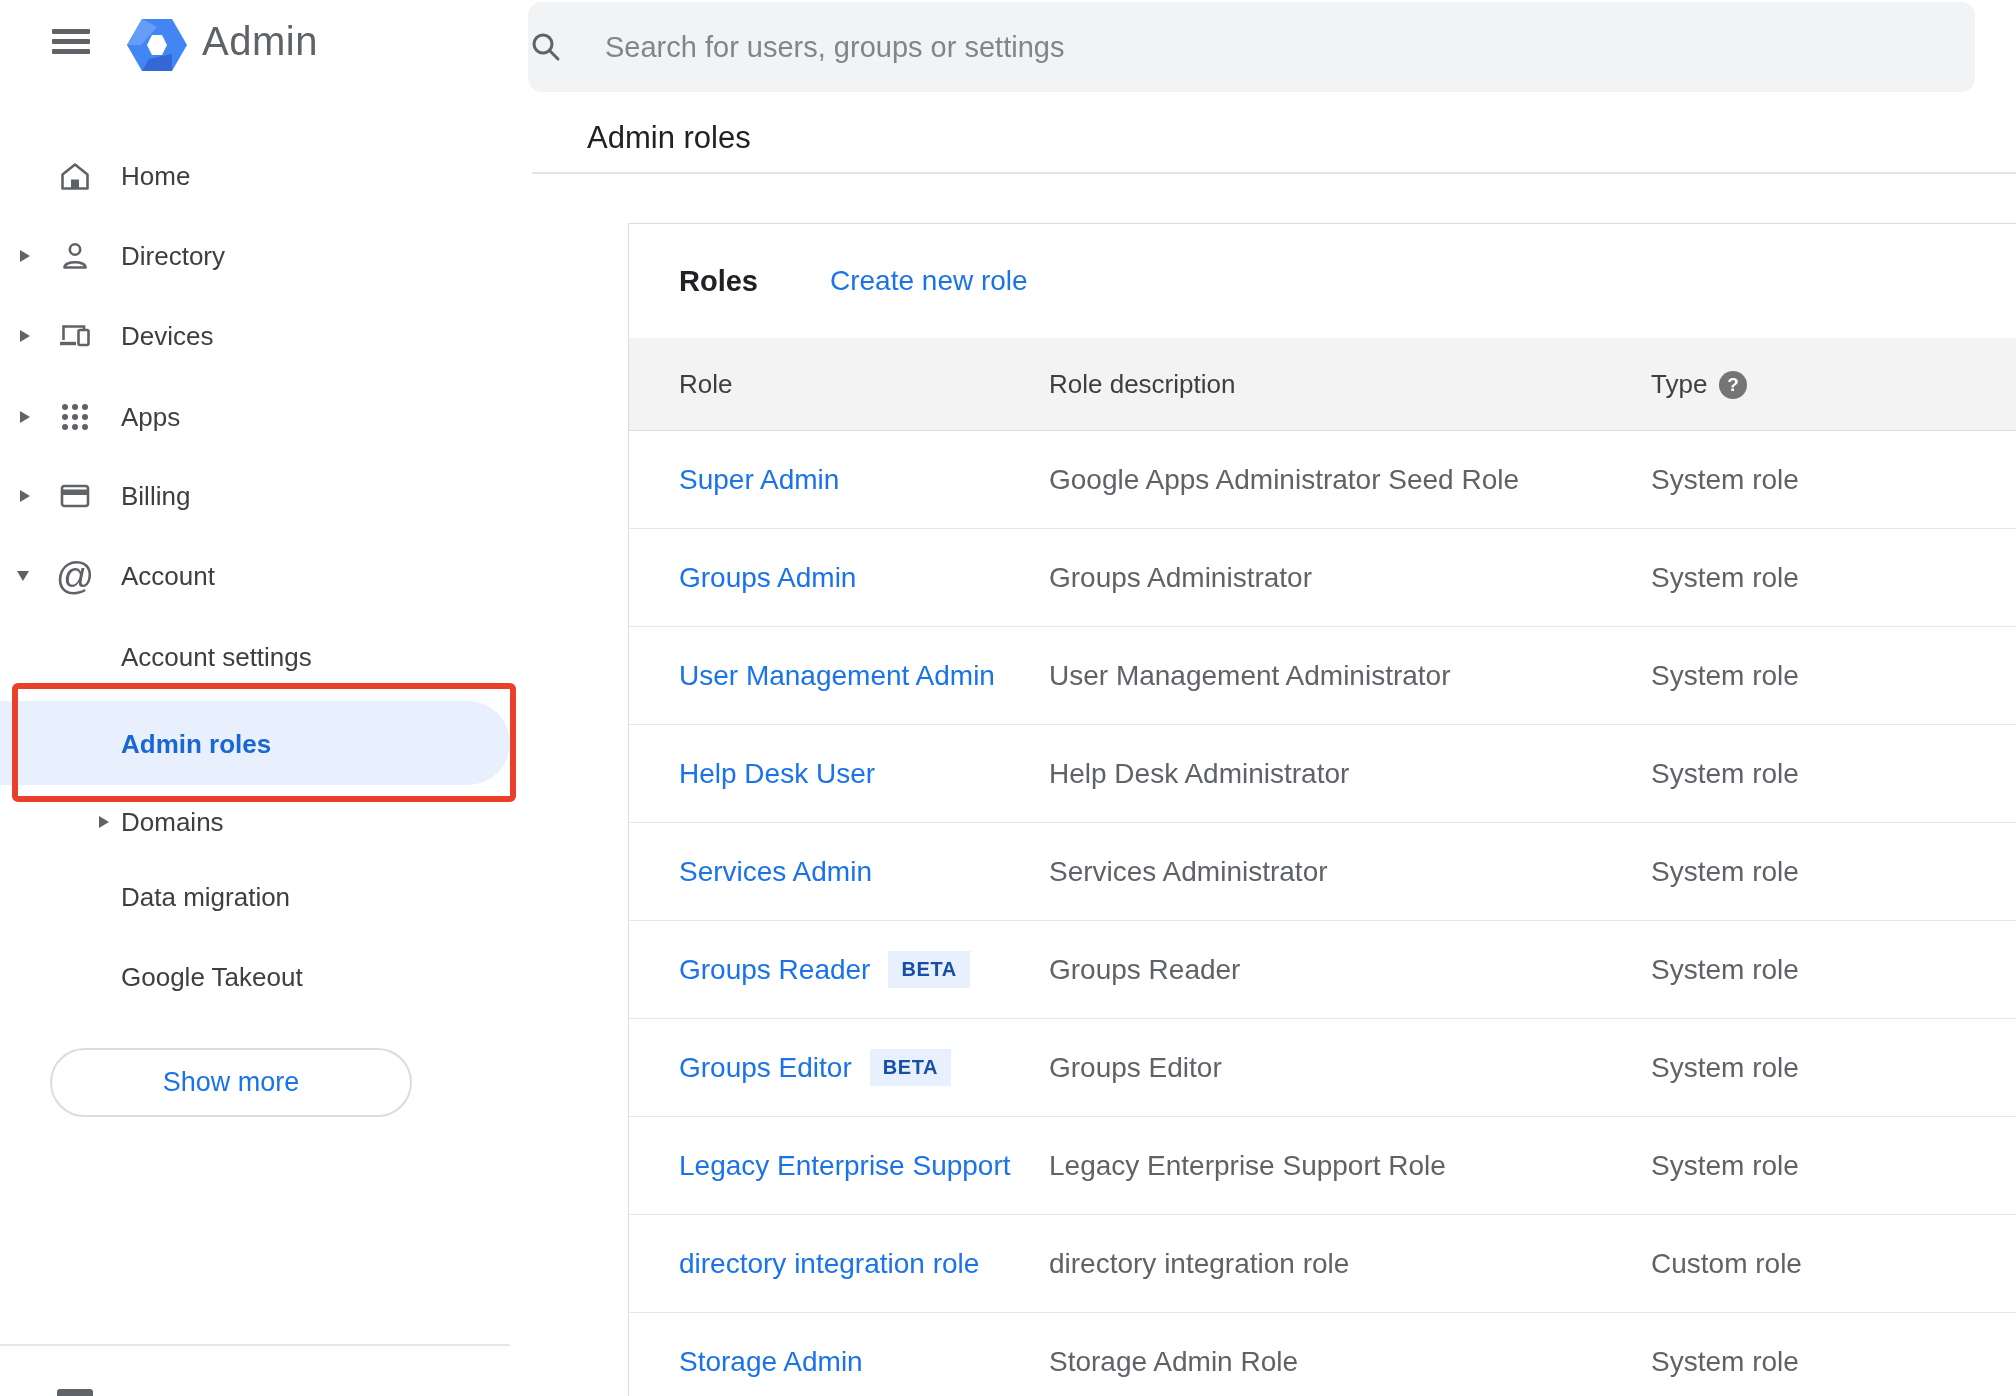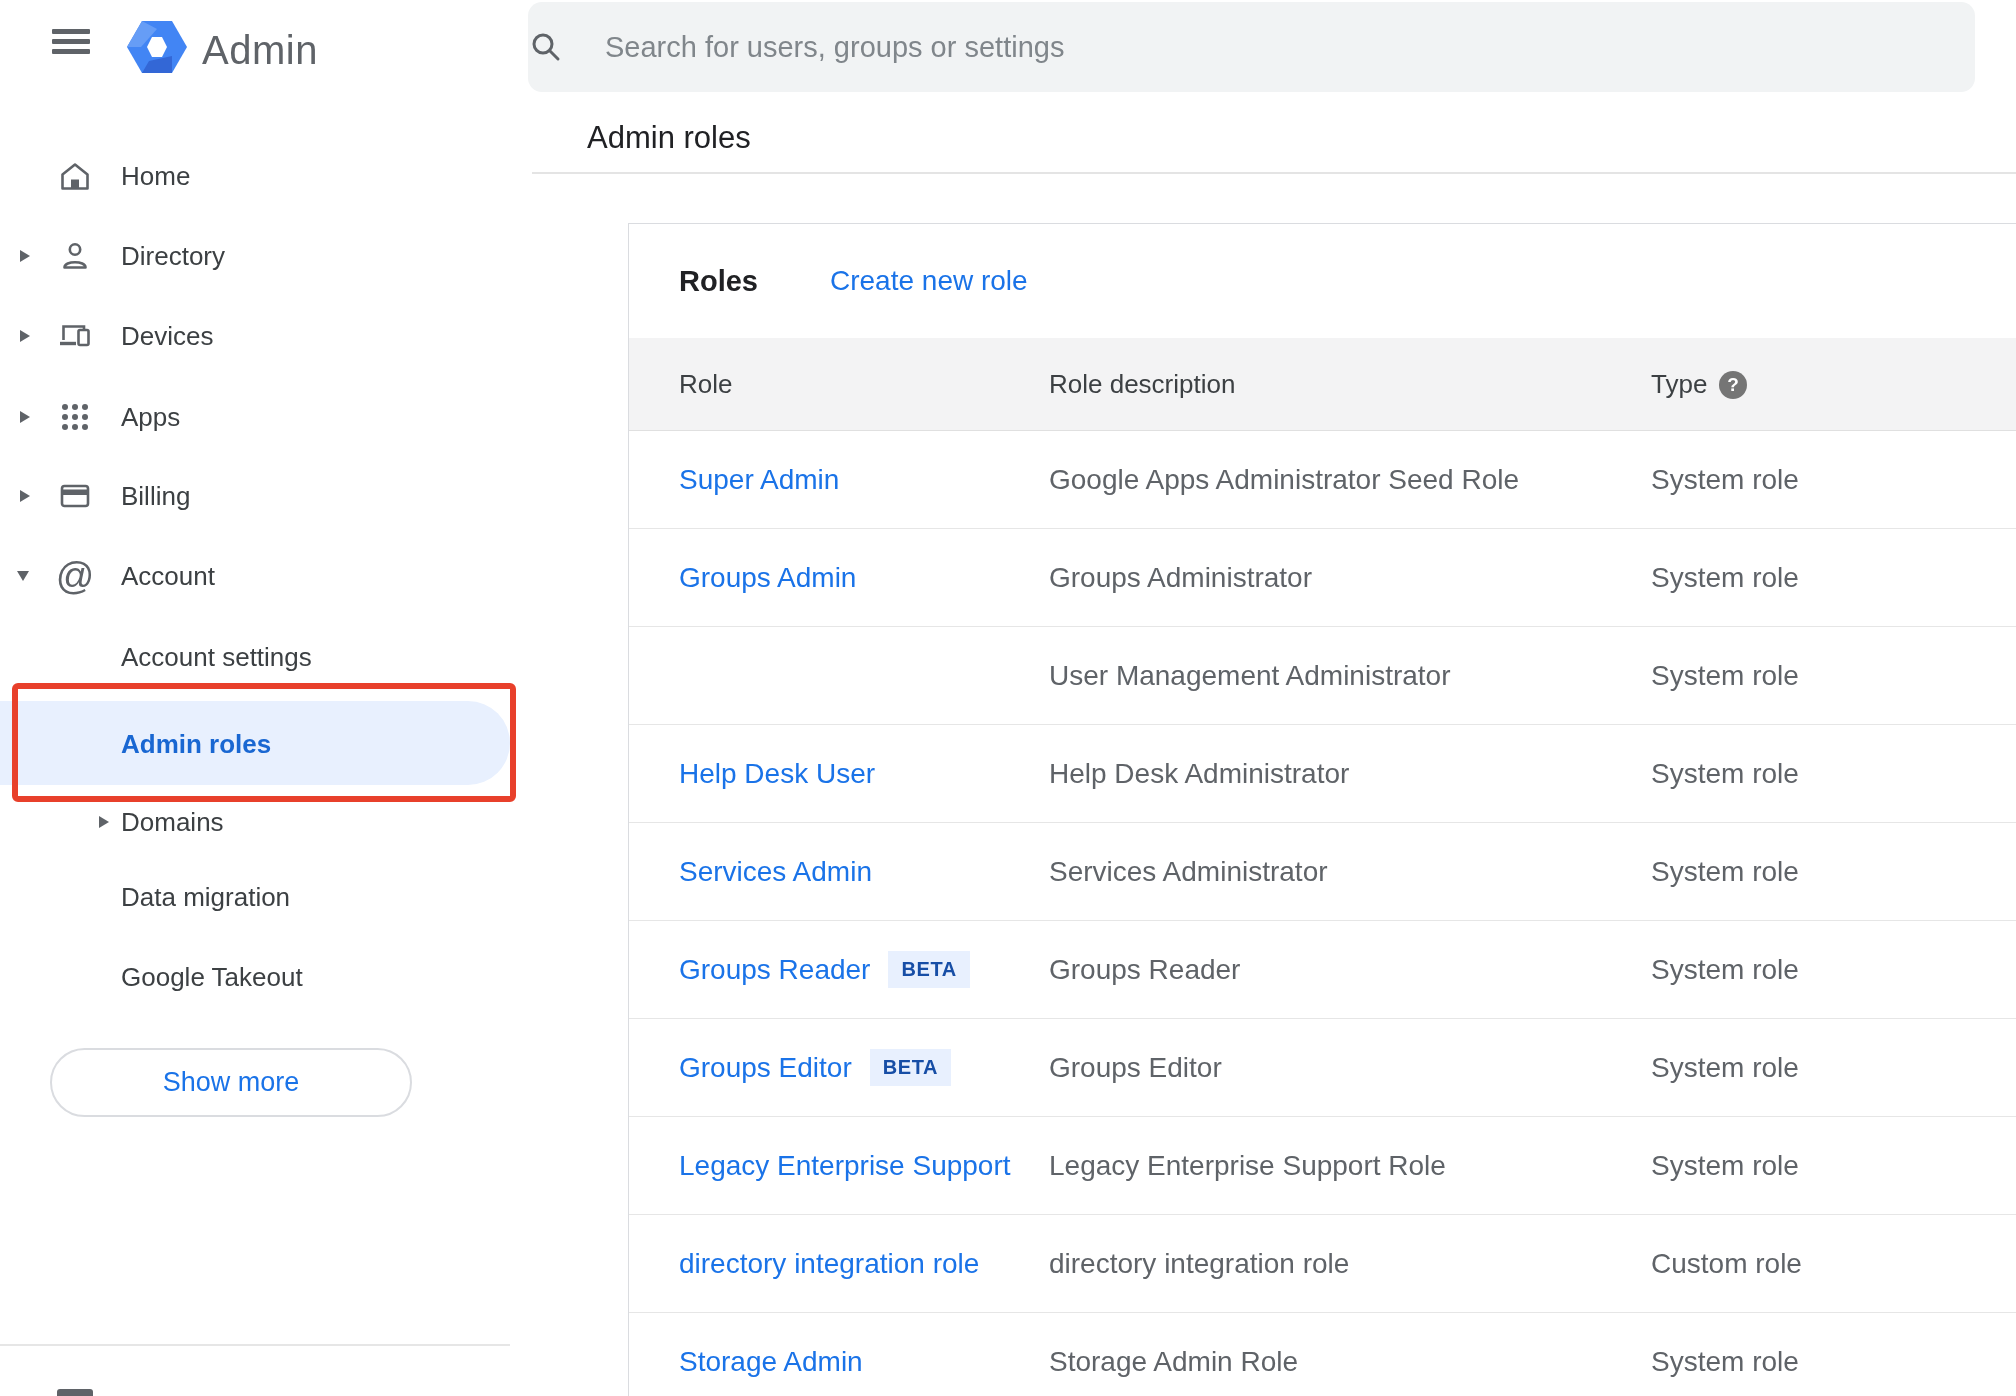--- a/index.html
+++ b/index.html
@@ -26,21 +26,21 @@
     position:absolute; left:587px; top:120px; font-size:31px; color:#202124;
   }
   .breadcrumb-divider {
     position:absolute; left:532px; top:172px; width:1484px; height:2px; background:#e4e4e4;
   }
 
   
   .hamburger { position:absolute; left:52px; top:29px; width:38px; height:26px; cursor:pointer; }
   .hamburger span { display:block; height:5px; background:#5f6368; border-radius:1px; margin-bottom:5px; }
 
-  .logo { position:absolute; left:127px; top:19px; height:54px; display:flex; align-items:flex-end; }
+  .logo { position:absolute; left:127px; top:19px; height:54px; display:flex; align-items:flex-start; }
   .logo-text { font-size:40px; color:#5f6368; margin-left:15px; letter-spacing:0.5px; }
 
   .nav-item, .nav-subitem {
     position:absolute; left:0; width:514px; display:flex; align-items:center; cursor:pointer;
   }
   .nav-item { height:80px; }
   .nav-subitem { height:70px; }
   .nav-icon { position:absolute; left:57px; width:36px; height:36px; display:flex; align-items:center; justify-content:center; }
   .nav-label { position:absolute; left:121px; font-size:26px; color:#3c4043; white-space:nowrap; }
   .at-glyph { font-size:38px; color:#5f6368; line-height:36px; }
@@ -282,20 +282,23 @@
         </span>
       <span class="cell c2">
           <span class="cell-text">Groups Administrator</span>
         </span>
       <span class="cell c3">
           <span class="cell-text">System role</span>
         </span>
     </div>
 
     <div class="trow">
+      <span class="cell c1">
+          <span class="role-link">User Management Admin</span>
+        </span>
       <span class="cell c2">
           <span class="cell-text">User Management Administrator</span>
         </span>
       <span class="cell c3">
           <span class="cell-text">System role</span>
         </span>
     </div>
 
     <div class="trow">
       <span class="cell c1">

